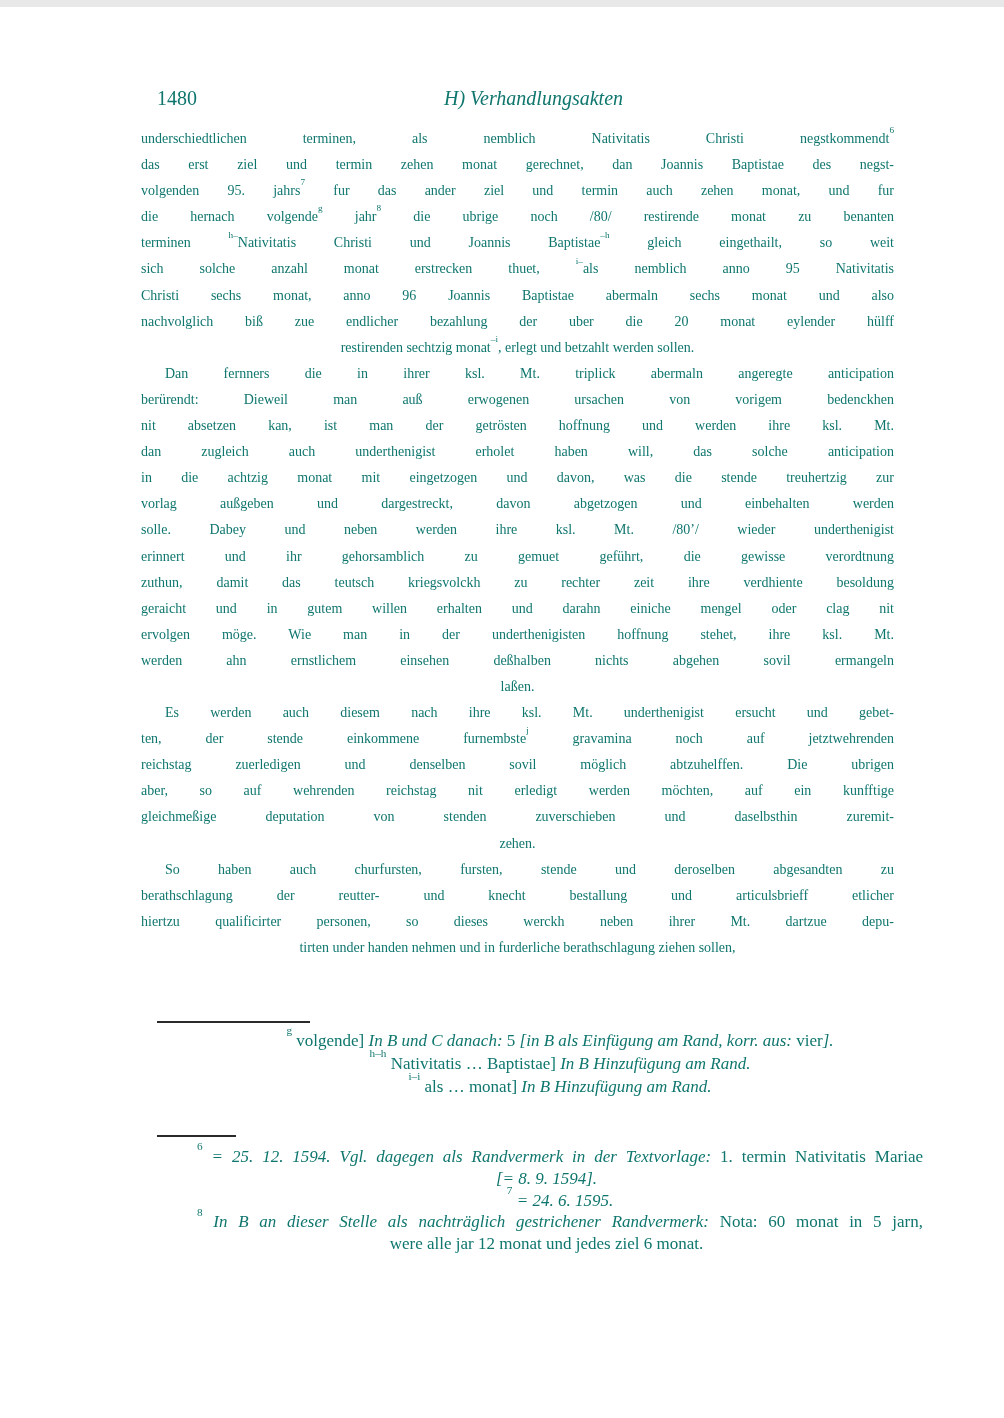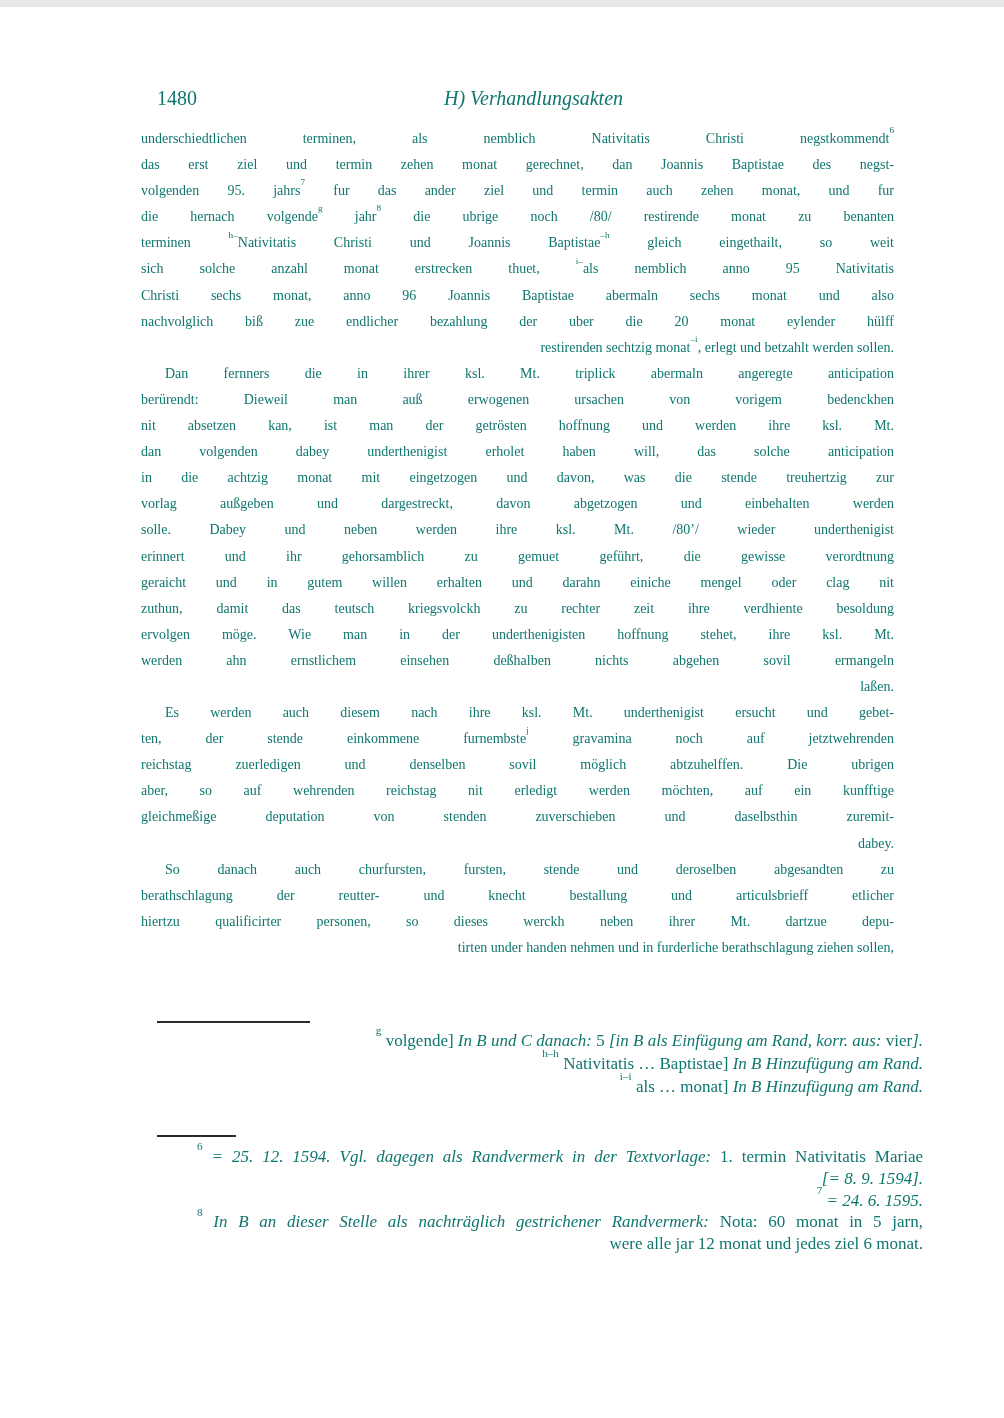--- a/index.html
+++ b/index.html
@@ -9,21 +9,21 @@
     background:#ffffff;
     color:#0f766e;
     font-family:"Liberation Serif", serif;
     margin:7px auto;
     overflow:hidden;
   }
   .header{position:absolute;left:157px;top:80px;width:753px;height:28px;font-size:20px;}
   .pageno{position:absolute;left:0;top:0;}
   .running{width:100%;text-align:center;font-style:italic;}
   .bodytext{position:absolute;left:141px;top:119px;width:753px;font-size:14px;line-height:26.1px;}
-  .ln{text-align:right;}
+  .ln{text-align:center;}
   .ln.j{text-align:justify;text-align-last:justify;}
   .ln.ind{text-indent:24px;}
   sup{font-size:0.66em;line-height:0;position:relative;top:-0.45em;}
   .it{font-style:italic;}
   .rule{position:absolute;left:157px;height:2px;background:#2a2a2a;}
   .rule1{top:1014px;width:153px;}
   .rule2{top:1128px;width:79px;}
   .fnotes{position:absolute;left:170px;width:753px;font-size:17px;}
   .fn-letters{top:1023px;line-height:22.8px;}
   .fn-numbers{top:1139px;line-height:21.8px;}
@@ -44,37 +44,37 @@
       <div class="ln j"><span>volgenden 95. jahrs</span><sup>7</sup><span> fur das ander ziel und termin auch zehen monat, und fur</span></div>
       <div class="ln j"><span>die hernach volgende</span><sup>g</sup><span> jahr</span><sup>8</sup><span> die ubrige noch /80/ restirende monat zu benanten</span></div>
       <div class="ln j"><span>terminen </span><sup>h–</sup><span>Nativitatis Christi und Joannis Baptistae</span><sup>–h</sup><span> gleich eingethailt, so weit</span></div>
       <div class="ln j"><span>sich solche anzahl monat erstrecken thuet, </span><sup>i–</sup><span>als nemblich anno 95 Nativitatis</span></div>
       <div class="ln j"><span>Christi sechs monat, anno 96 Joannis Baptistae abermaln sechs monat und also</span></div>
       <div class="ln j"><span>nachvolglich biß zue endlicher bezahlung der uber die 20 monat eylender hülff</span></div>
       <div class="ln"><span>restirenden sechtzig monat</span><sup>–i</sup><span>, erlegt und betzahlt werden sollen.</span></div>
       <div class="ln j ind"><span>Dan fernners die in ihrer ksl. Mt. triplick abermaln angeregte anticipation</span></div>
       <div class="ln j"><span>berürendt: Dieweil man auß erwogenen ursachen von vorigem bedenckhen</span></div>
       <div class="ln j"><span>nit absetzen kan, ist man der getrösten hoffnung und werden ihre ksl. Mt.</span></div>
-      <div class="ln j"><span>dan volgenden dabey underthenigist erholet haben will, das solche anticipation</span></div>
+      <div class="ln j"><span>dan zugleich auch underthenigist erholet haben will, das solche anticipation</span></div>
       <div class="ln j"><span>in die achtzig monat mit eingetzogen und davon, was die stende treuhertzig zur</span></div>
       <div class="ln j"><span>vorlag außgeben und dargestreckt, davon abgetzogen und einbehalten werden</span></div>
       <div class="ln j"><span>solle. Dabey und neben werden ihre ksl. Mt. /80’/ wieder underthenigist</span></div>
       <div class="ln j"><span>erinnert und ihr gehorsamblich zu gemuet geführt, die gewisse verordtnung</span></div>
+      <div class="ln j"><span>zuthun, damit das teutsch kriegsvolckh zu rechter zeit ihre verdhiente besoldung</span></div>
       <div class="ln j"><span>geraicht und in gutem willen erhalten und darahn einiche mengel oder clag nit</span></div>
-      <div class="ln j"><span>zuthun, damit das teutsch kriegsvolckh zu rechter zeit ihre verdhiente besoldung</span></div>
       <div class="ln j"><span>ervolgen möge. Wie man in der underthenigisten hoffnung stehet, ihre ksl. Mt.</span></div>
       <div class="ln j"><span>werden ahn ernstlichem einsehen deßhalben nichts abgehen sovil ermangeln</span></div>
       <div class="ln"><span>laßen.</span></div>
       <div class="ln j ind"><span>Es werden auch diesem nach ihre ksl. Mt. underthenigist ersucht und gebet-</span></div>
       <div class="ln j"><span>ten, der stende einkommene furnembste</span><sup>j</sup><span> gravamina noch auf jetztwehrenden</span></div>
       <div class="ln j"><span>reichstag zuerledigen und denselben sovil möglich abtzuhelffen. Die ubrigen</span></div>
       <div class="ln j"><span>aber, so auf wehrenden reichstag nit erledigt werden möchten, auf ein kunfftige</span></div>
       <div class="ln j"><span>gleichmeßige deputation von stenden zuverschieben und daselbsthin zuremit-</span></div>
-      <div class="ln"><span>dabey.</span></div>
-      <div class="ln j ind"><span>So danach auch churfursten, fursten, stende und deroselben abgesandten zu</span></div>
+      <div class="ln"><span>zehen.</span></div>
+      <div class="ln j ind"><span>So haben auch churfursten, fursten, stende und deroselben abgesandten zu</span></div>
       <div class="ln j"><span>berathschlagung der reutter- und knecht bestallung und articulsbrieff etlicher</span></div>
       <div class="ln j"><span>hiertzu qualificirter personen, so dieses werckh neben ihrer Mt. dartzue depu-</span></div>
       <div class="ln"><span>tirten under handen nehmen und in furderliche berathschlagung ziehen sollen,</span></div>
     </div>
 
   <div class="rule rule1"></div>
   <div class="fnotes fn-letters">
       <div class="ln ind"><sup>g</sup><span> volgende] </span><span class="it">In B und C danach:</span><span> 5 </span><span class="it">[in B als Einfügung am Rand, korr. aus:</span><span> vier</span><span class="it">].</span></div>
       <div class="ln ind"><sup>h–h</sup><span> Nativitatis … Baptistae] </span><span class="it">In B Hinzufügung am Rand.</span></div>
       <div class="ln ind"><sup>i–i</sup><span> als … monat] </span><span class="it">In B Hinzufügung am Rand.</span></div>

